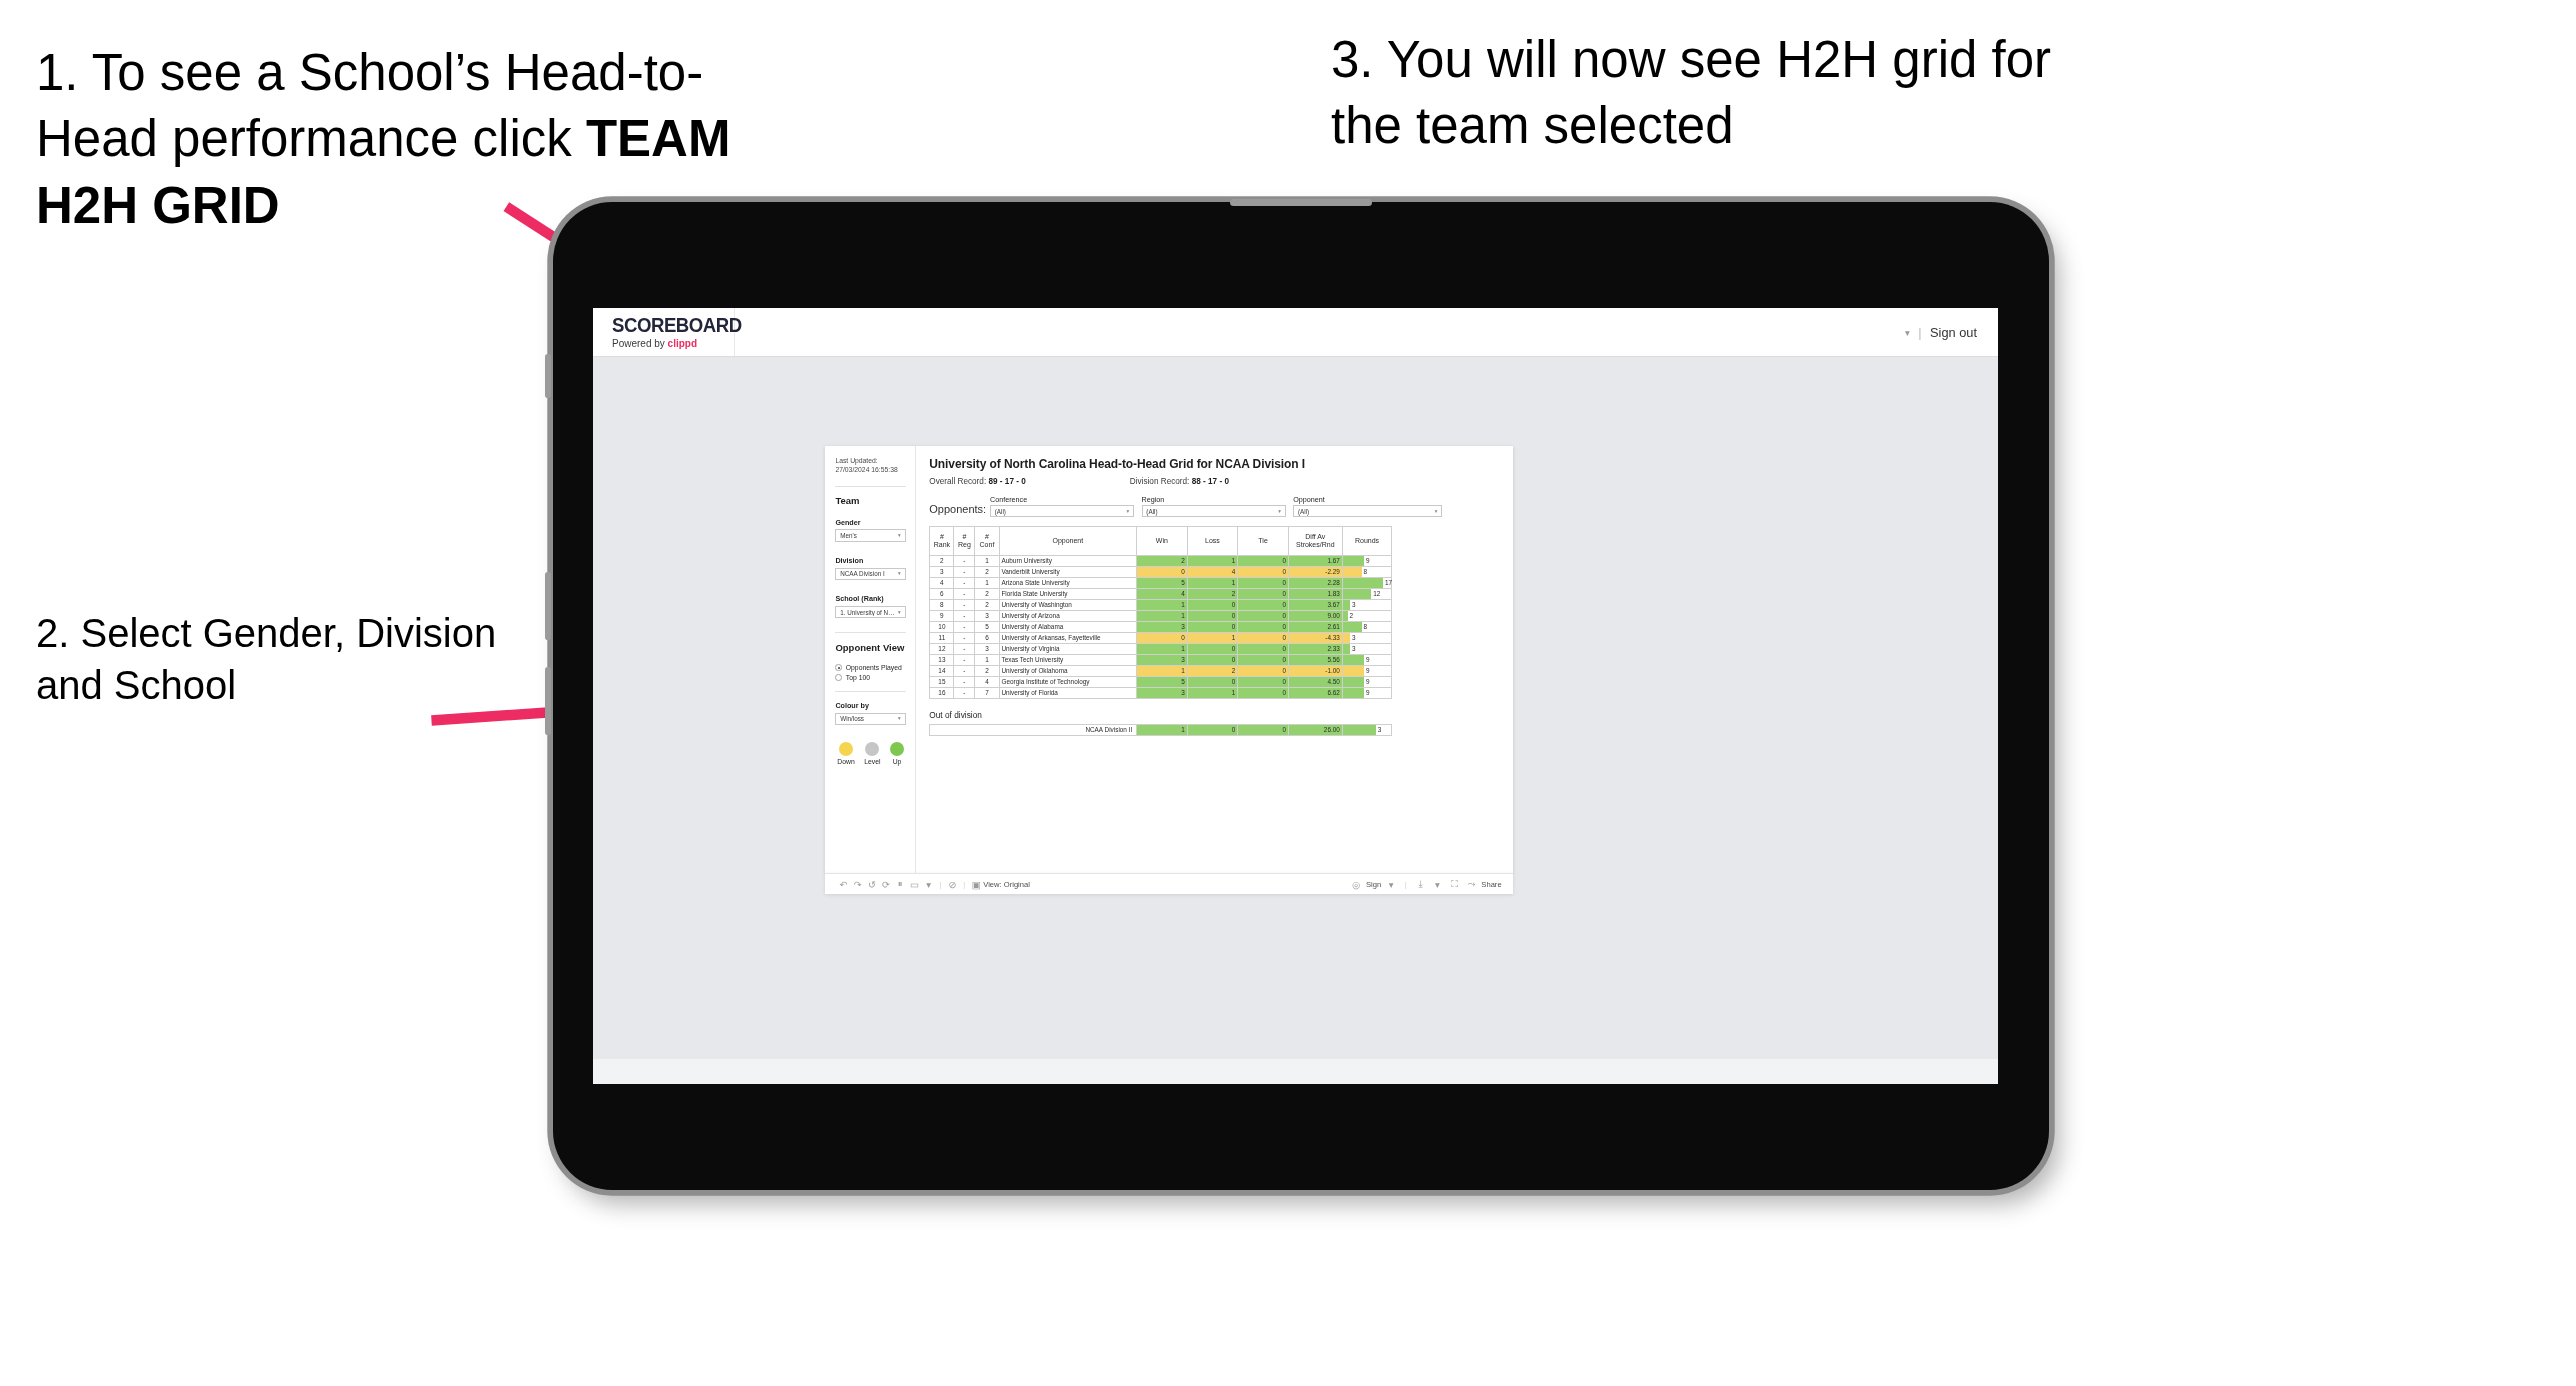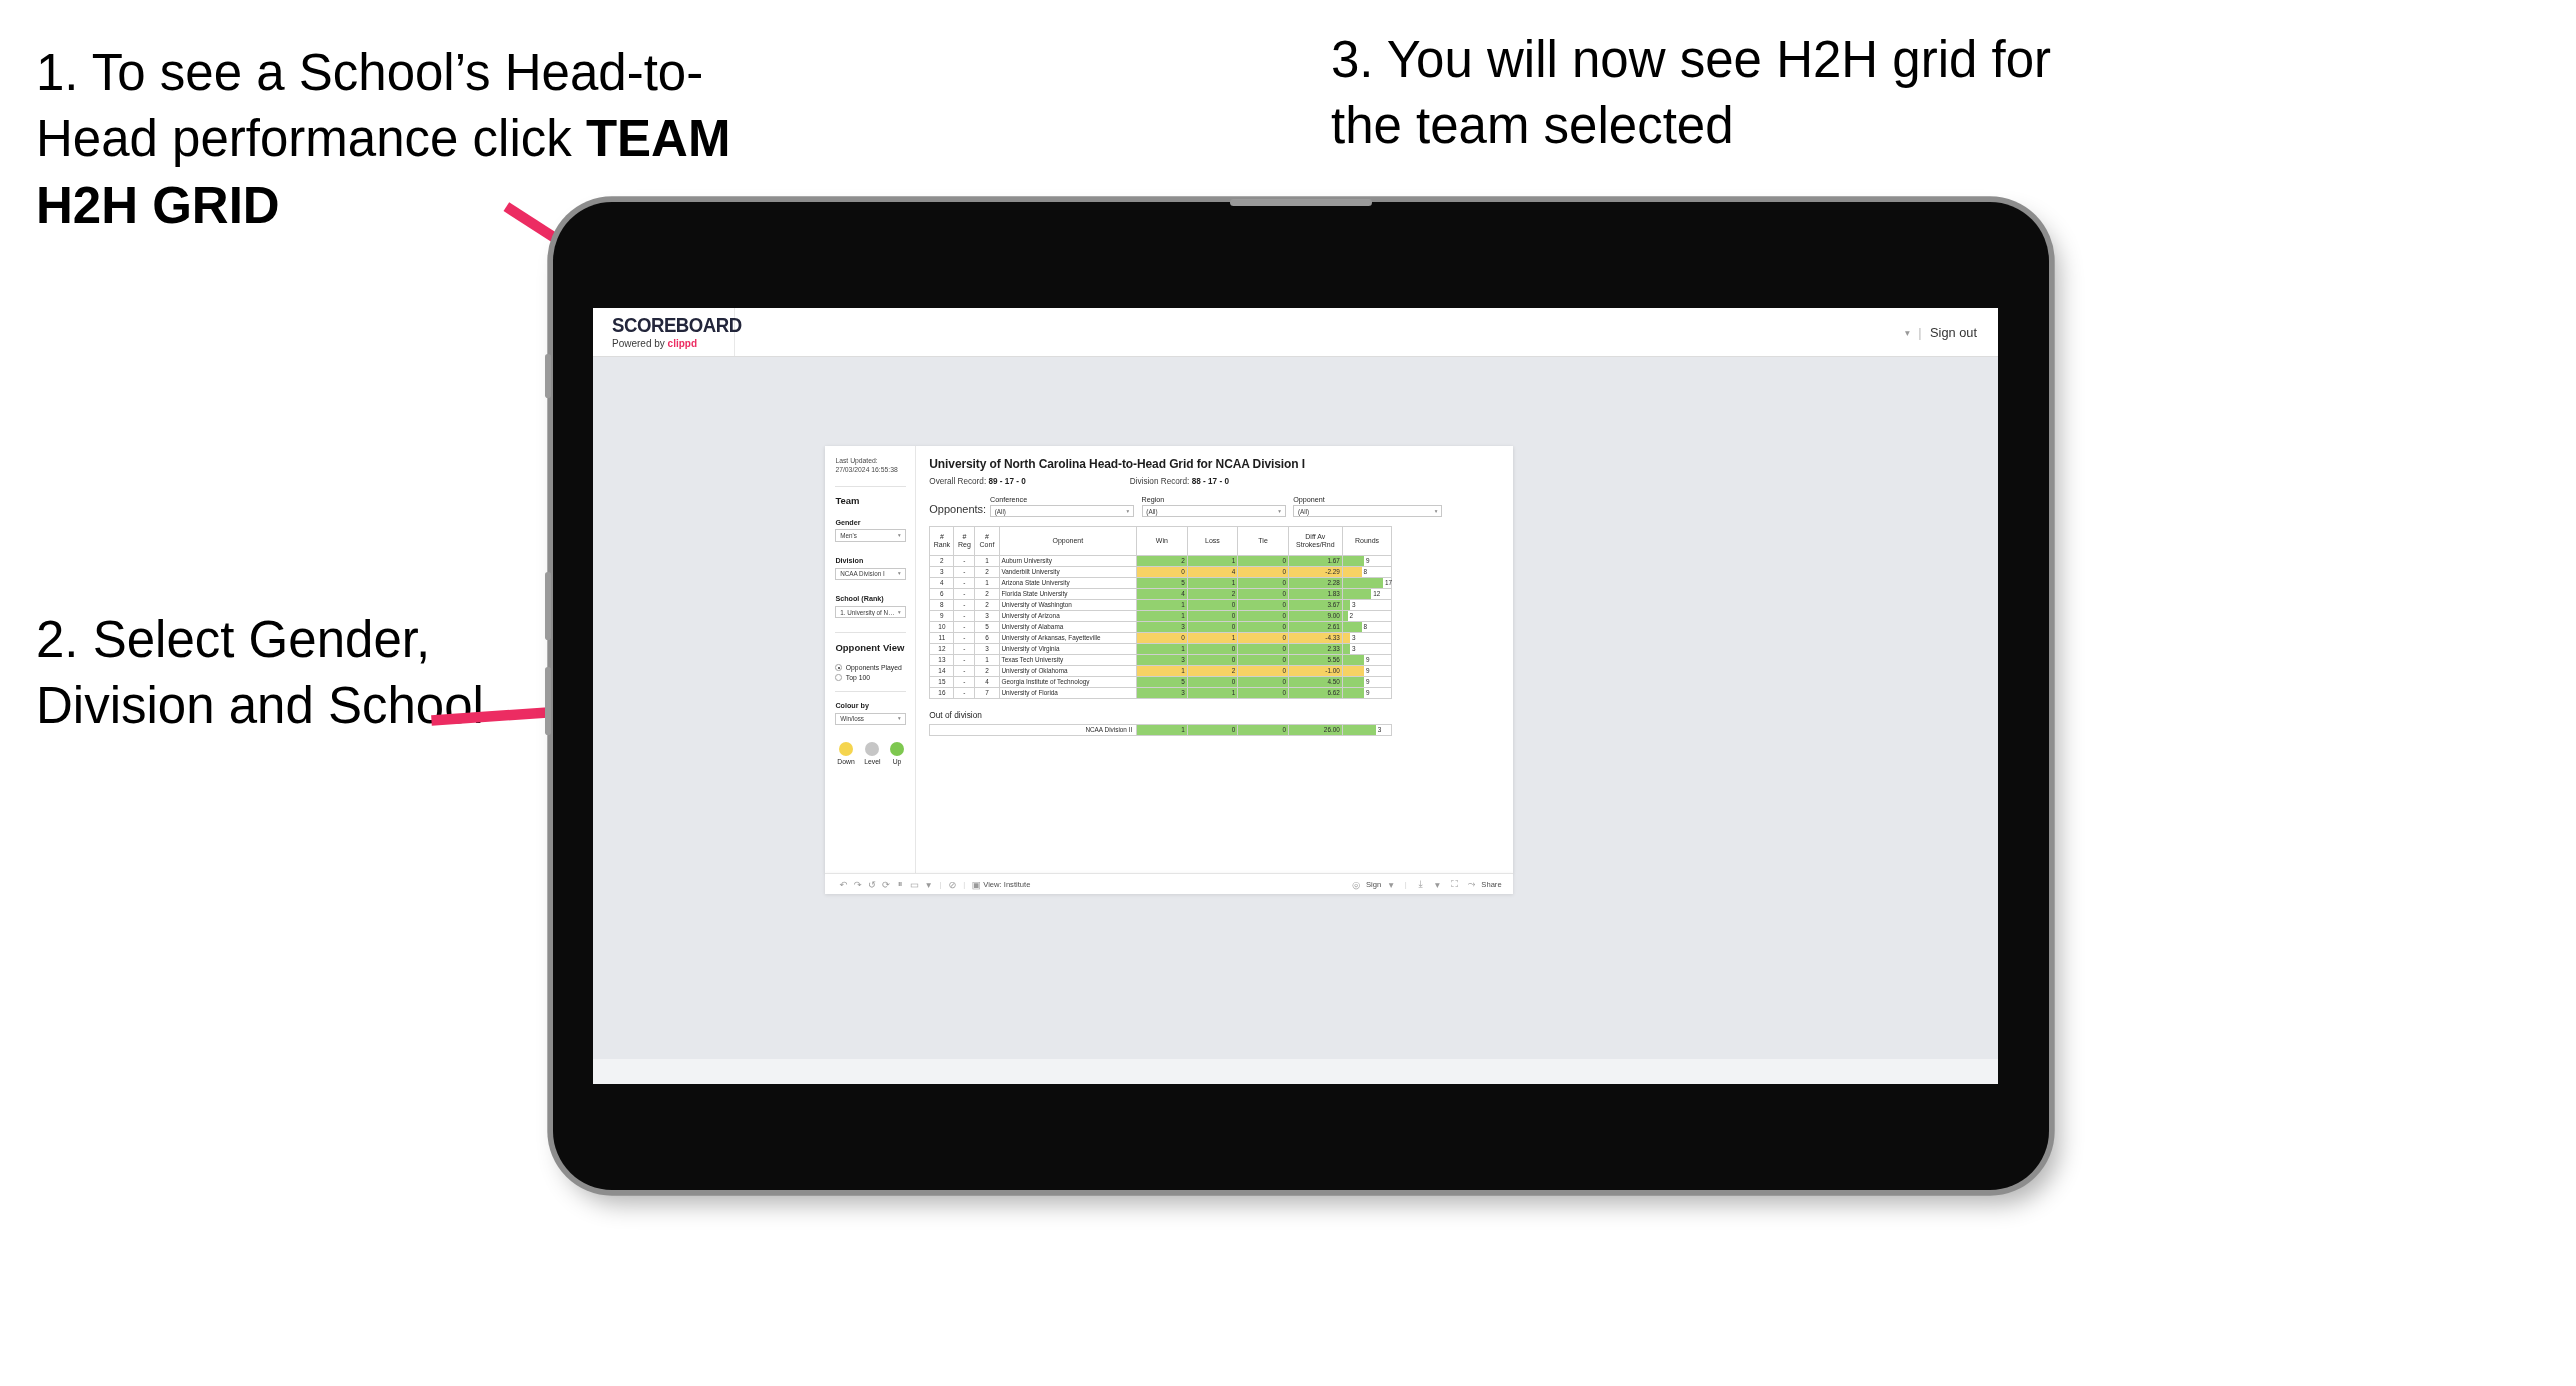--- a/index.html
+++ b/index.html
@@ -15,21 +15,21 @@
   
   .anno {
     position:absolute;
     color:#000;
     font-family:"Liberation Sans", sans-serif;
     line-height:1.30;
     white-space:pre-wrap;
   }
   #anno1 { left:36px;  top:40px;  width:758px; font-size:51px; }
   #anno1 .bold { font-weight:bold; }
-  #anno2 { left:36px;  top:607px; width:531px; font-size:51px; }
+  #anno2 { left:36px;  top:607px; width:531px; font-size:40px; }
   #anno3 { left:1331px; top:26.5px; width:749px; font-size:51px; }
 
   .arrow-svg { position:absolute; left:0; top:0; width:2576px; height:1386px; pointer-events:none; }
 
   
   #tablet {
     position:absolute;
     left:553px; top:202px;
     width:1496px; height:988px;
     background:#0b0b0b;
@@ -633,21 +633,21 @@
         <span class="tb-ico">↷</span>
         <span class="tb-ico">↺</span>
         <span class="tb-ico">⟳</span>
         <span class="tb-ico">⏸</span>
         <span class="tb-ico">▭</span>
         <span class="tb-ico">▾</span>
         <span class="tb-sep">|</span>
         <span class="tb-ico">⊘</span>
         <span class="tb-sep">|</span>
         <span class="tb-ico">▣</span>
-        <span class="tb-txt">View: Institute</span>
+        <span class="tb-txt">View: Original</span>
         <span class="tb-right">
           <span class="tb-ico">◎</span>
           <span class="tb-txt">Sign</span>
           <span class="tb-ico">▾</span>
           <span class="tb-sep">|</span>
           <span class="tb-ico">⤓</span>
           <span class="tb-ico">▾</span>
           <span class="tb-ico">⛶</span>
           <span class="tb-ico">⤳</span>
           <span class="tb-txt">Share</span>

